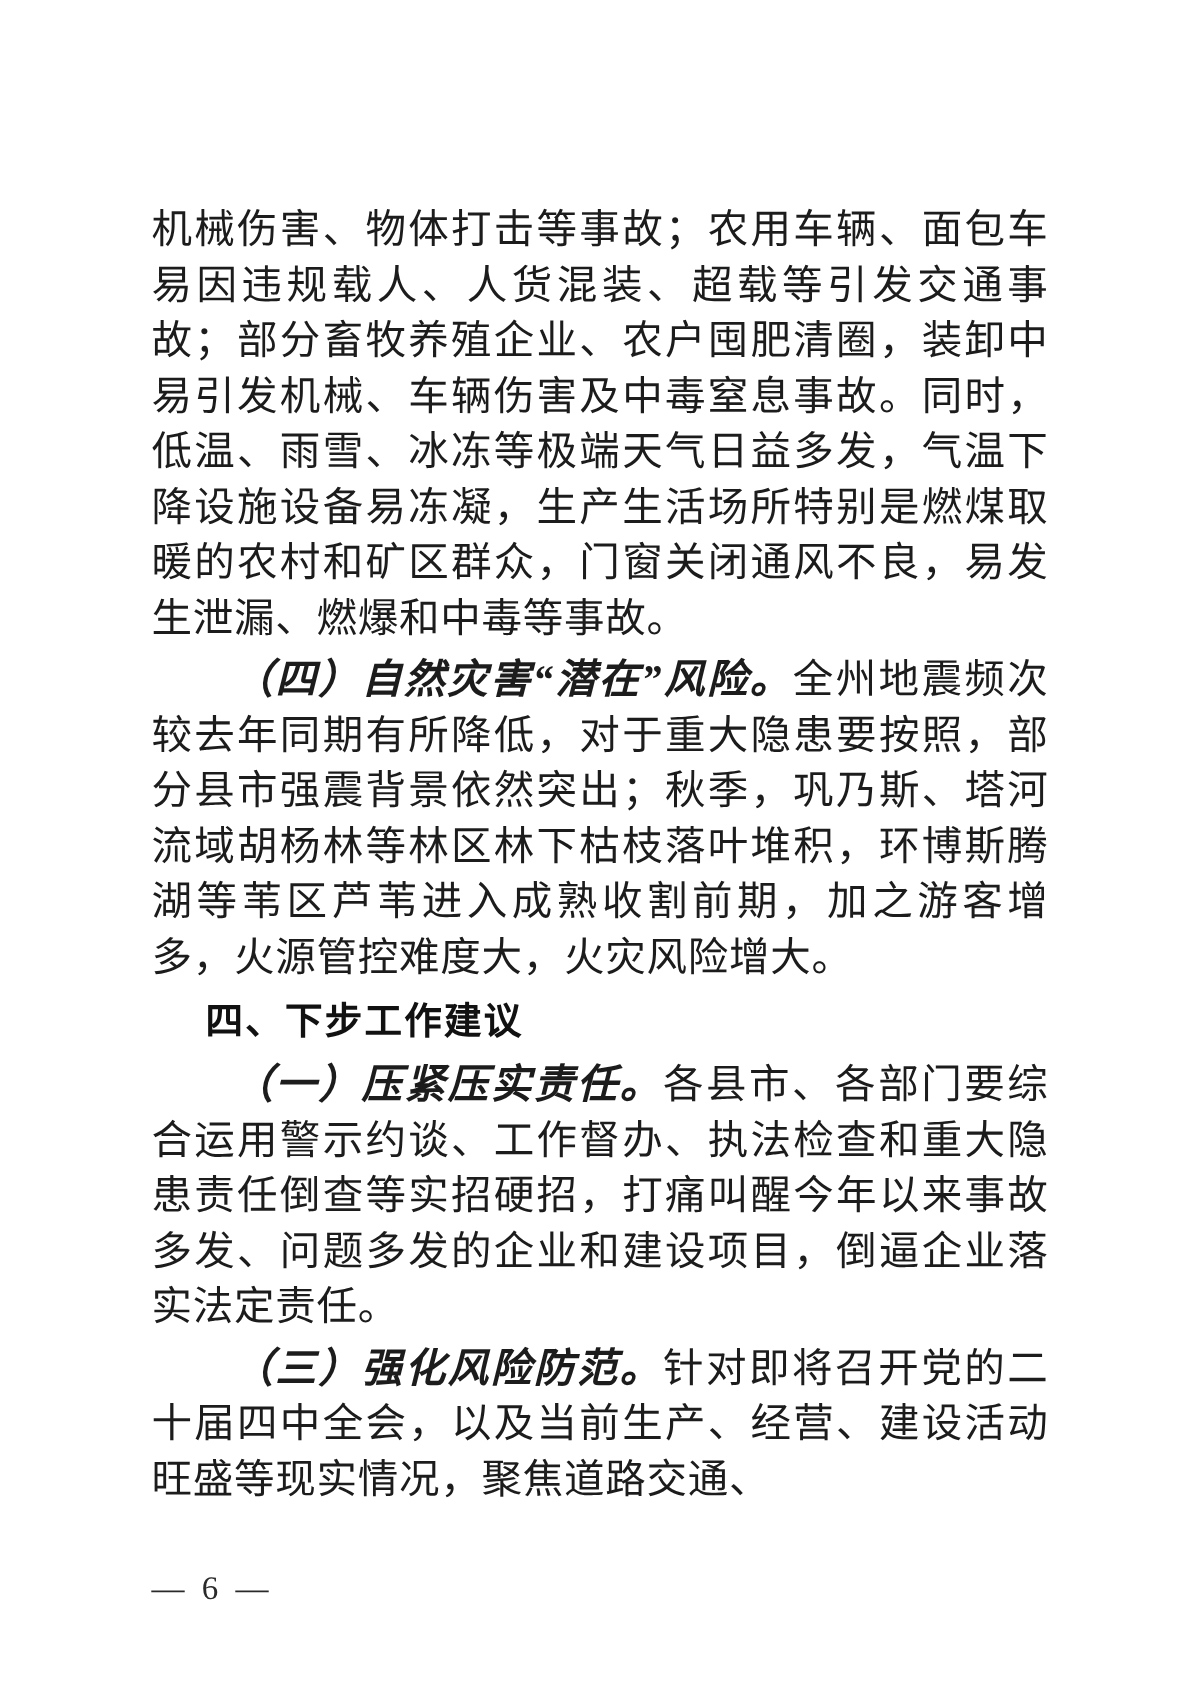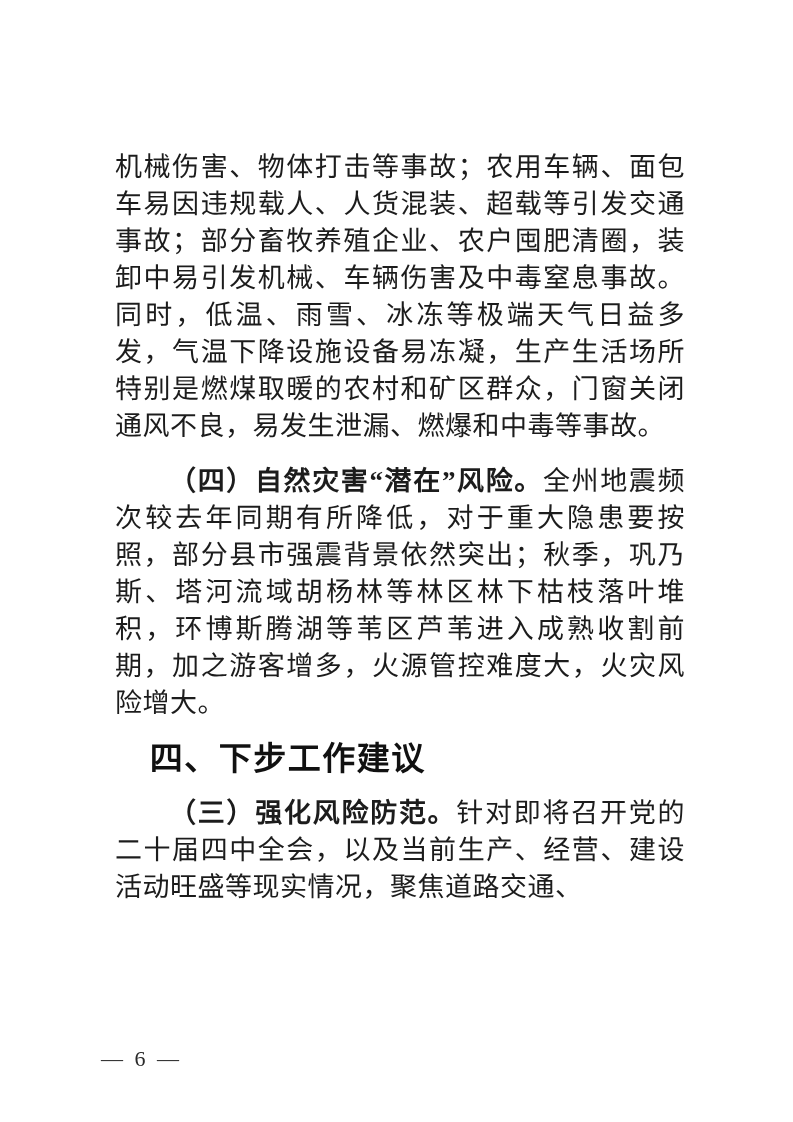--- a/index.html
+++ b/index.html
@@ -20,38 +20,39 @@
     font-family: "Liberation Serif", "DejaVu Serif", serif;
     overflow: hidden;
   }
   .content {
     position: absolute;
     left: 97px;
     top: 131px;
     width: 606px;
   }
   .para {
-    margin: 18px;
+    margin: 4px;
     font-size: 27px;
     line-height: 37px;
     text-align: justify;
     text-align-last: left;
     text-indent: 2em;
     letter-spacing: 0.5px;
     font-weight: 400;
   }
   .para.continuation {
     text-indent: 0;
   }
   .para .lead {
     font-weight: 700;
+    font-style: italic;
   }
   .section-heading {
     margin: 6px 0 5px 0;
-    font-size: 33px;
+    font-size: 25px;
     line-height: 37px;
     text-indent: 1.6em;
     font-family: "Liberation Sans", "DejaVu Sans", sans-serif;
     font-weight: 700;
     letter-spacing: 1.5px;
     color: #111;
   }
   .footer {
     position: absolute;
     left: 101px;
@@ -67,20 +68,21 @@
 
 <div class="page">
   <div class="content">
 
     <p class="para continuation"><span>机械伤害、物体打击等事故；农用车辆、面包车易因违规载人、人货混装、超载等引发交通事故；部分畜牧养殖企业、农户囤肥清圈，装卸中易引发机械、车辆伤害及中毒窒息事故。同时，低温、雨雪、冰冻等极端天气日益多发，气温下降设施设备易冻凝，生产生活场所特别是燃煤取暖的农村和矿区群众，门窗关闭通风不良，易发生泄漏、燃爆和中毒等事故。</span></p>
 
     <p class="para"><span class="lead">（四）自然灾害“潜在”风险。</span><span>全州地震频次较去年同期有所降低，对于重大隐患要按照，部分县市强震背景依然突出；秋季，巩乃斯、塔河流域胡杨林等林区林下枯枝落叶堆积，环博斯腾湖等苇区芦苇进入成熟收割前期，加之游客增多，火源管控难度大，火灾风险增大。</span></p>
 
     <h2 class="section-heading">四、下步工作建议</h2>
 
+    <p class="para"><span class="lead">（一）压紧压实责任。</span><span>各县市、各部门要综合运用警示约谈、工作督办、执法检查和重大隐患责任倒查等实招硬招，打痛叫醒今年以来事故多发、问题多发的企业和建设项目，倒逼企业落实法定责任。</span></p>
 
 
     <p class="para"><span class="lead">（三）强化风险防范。</span><span>针对即将召开党的二十届四中全会，以及当前生产、经营、建设活动旺盛等现实情况，聚焦道路交通、</span></p>
 
   </div>
 
   <div class="footer">— 6 —</div>
 </div>
 
 </body></html>

